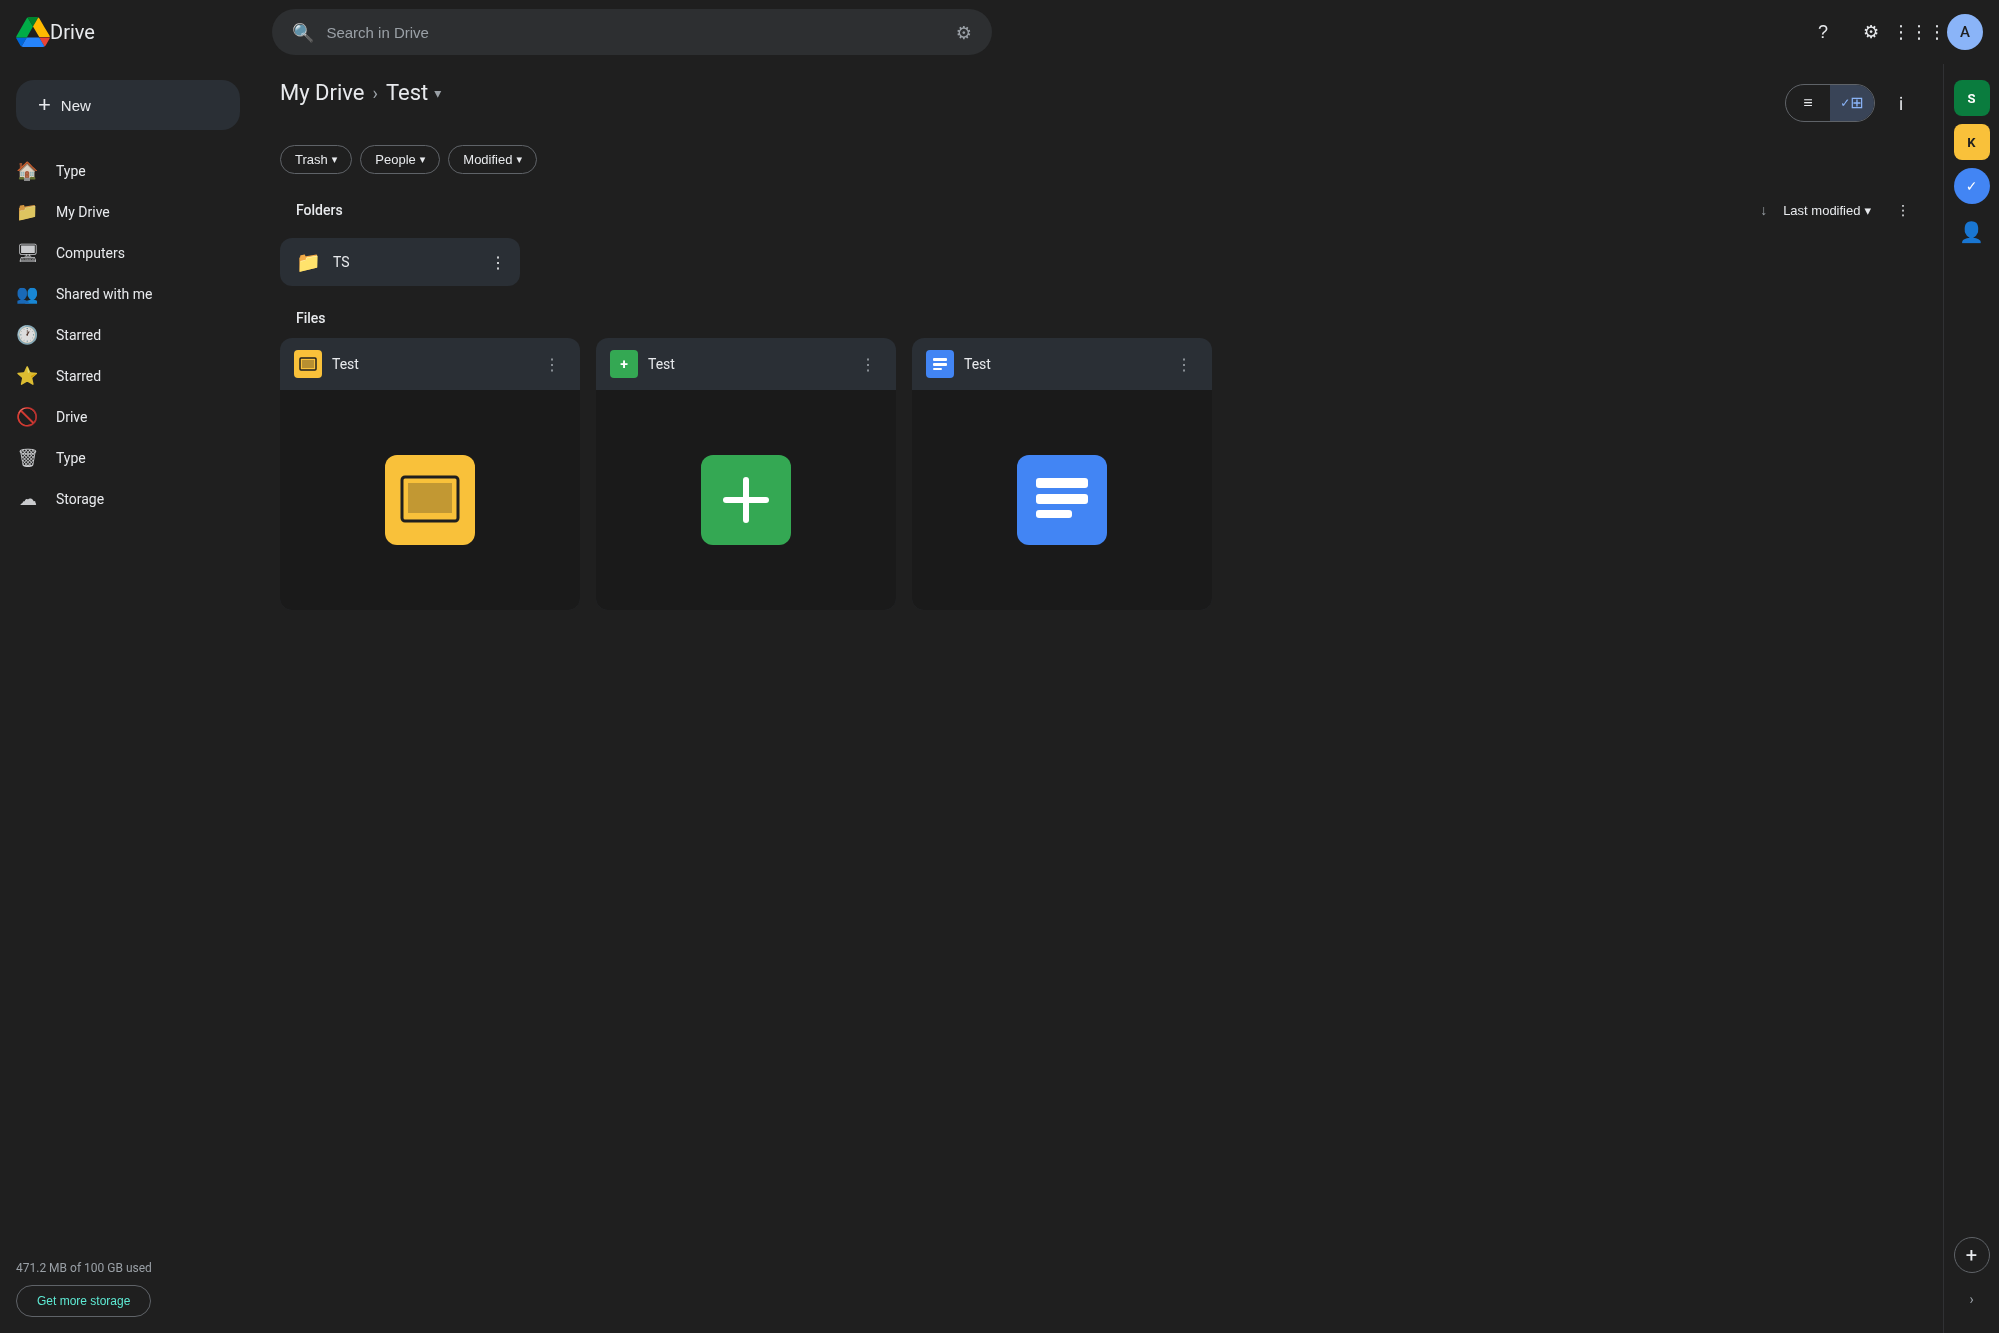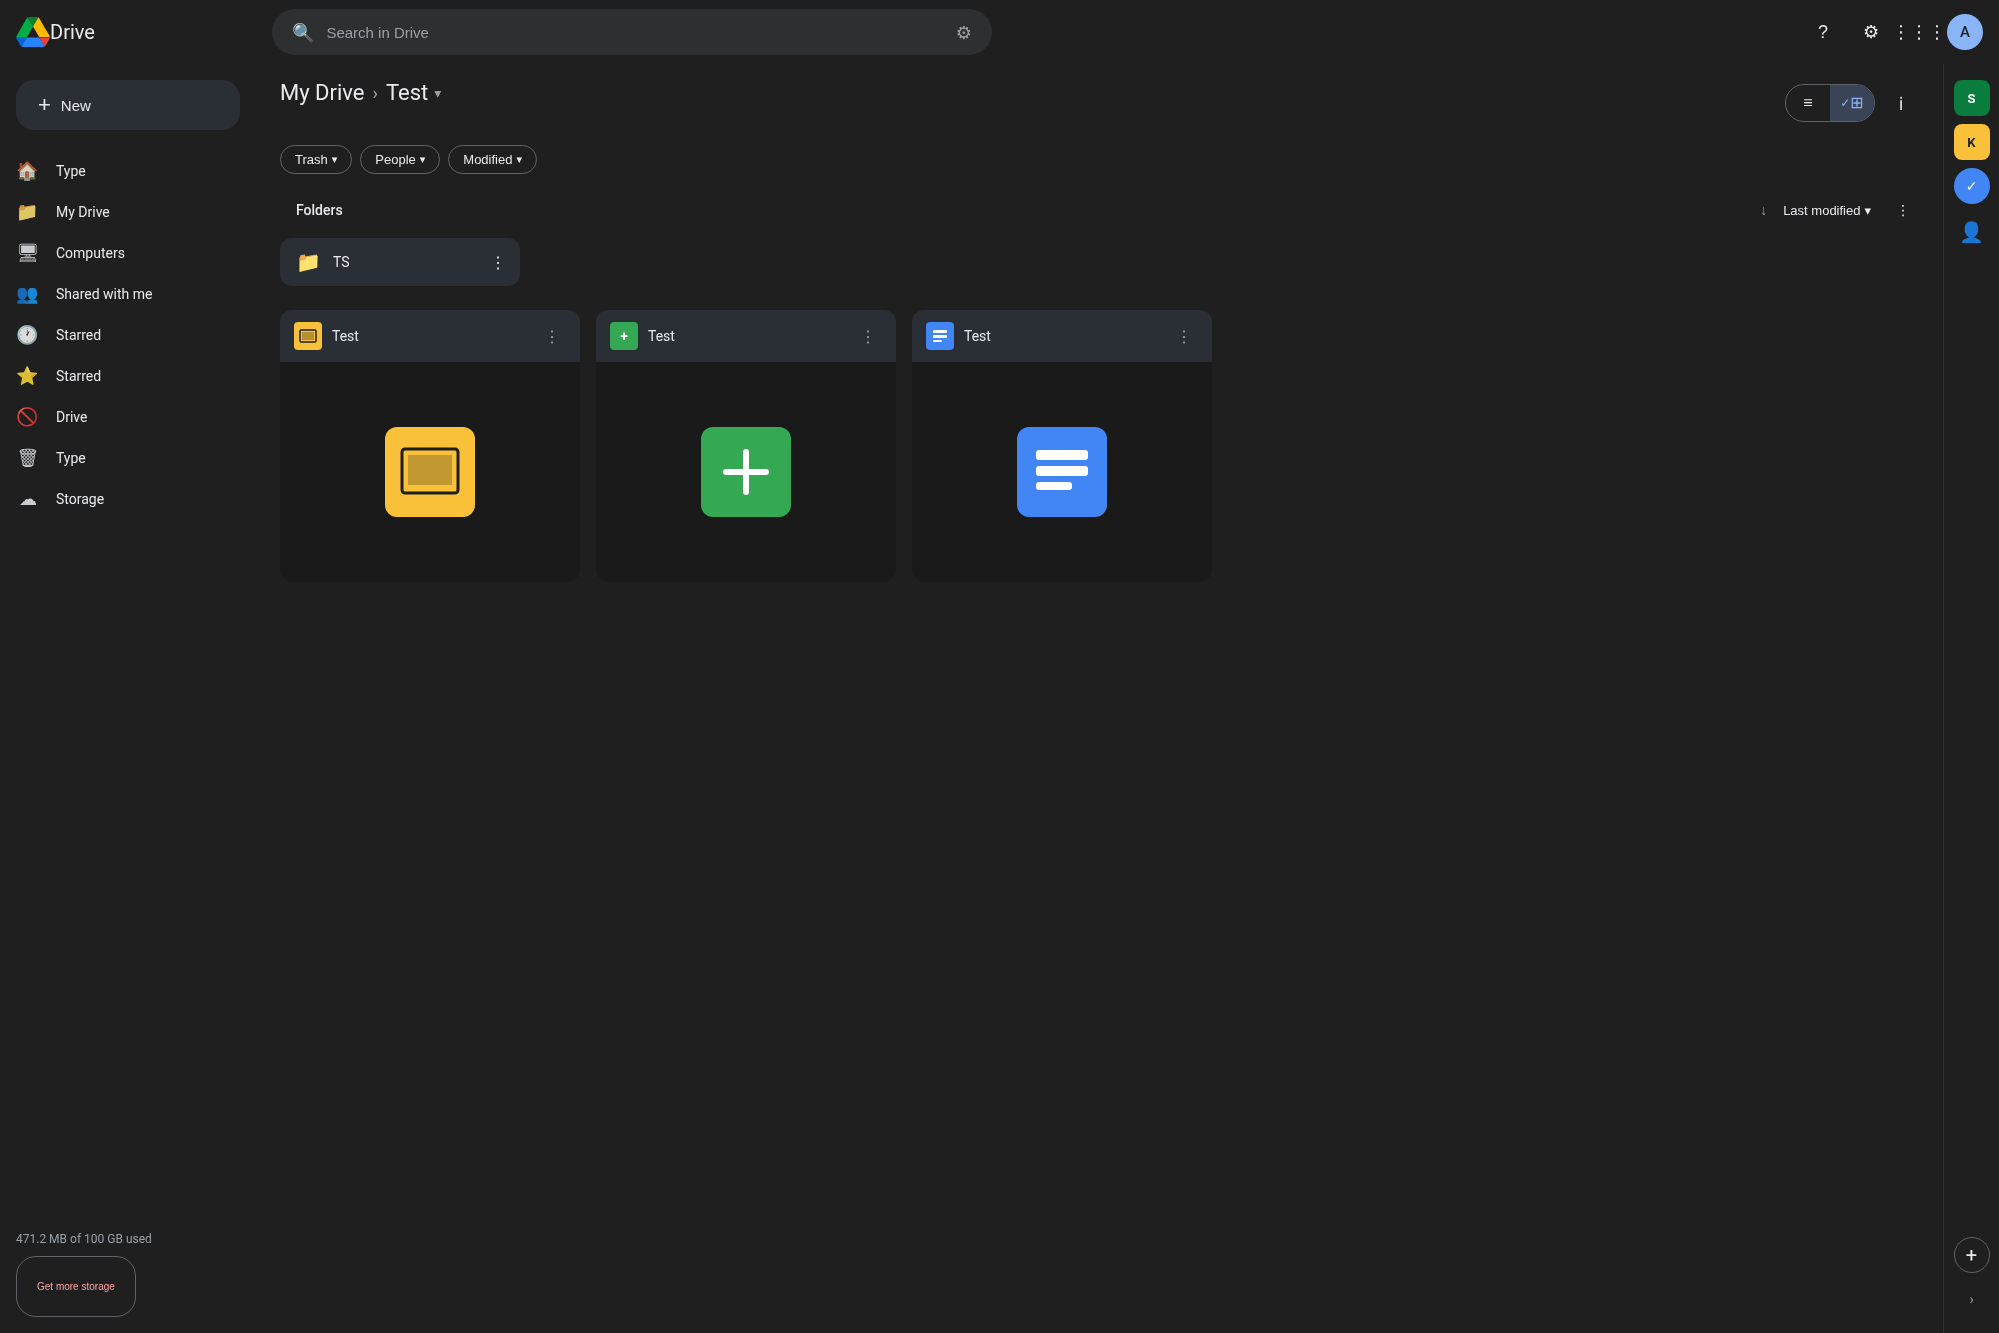--- a/index.html
+++ b/index.html
@@ -61,25 +61,25 @@
       padding: 16px;
     }
     .storage-text {
       font-size: 12px;
       color: #9aa0a6;
       margin-bottom: 10px;
     }
     .get-storage-btn {
       border: 1px solid #5f6368;
       background: transparent;
-      color: #fca5a5;
+      color: #5eead4;
       border-radius: 20px;
-      padding: 24px 20px;
-      cursor: pointer;
-      font-size: 10px;
+      padding: 8px 20px;
+      cursor: pointer;
+      font-size: 12px;
     }
 
     
     .header {
       position: fixed;
       top: 0;
       left: 0;
       right: 0;
       height: 64px;
       background: #1f1f1f;
@@ -619,20 +619,23 @@
       <div class="folder-grid">
         <div class="folder-card">
           <span class="folder-icon">📁</span>
           <span class="folder-name">TS</span>
           <div class="folder-more">⋮</div>
         </div>
       </div>
     </div>
 
     <div class="files-section" style="margin-top:24px;">
+      <div class="sort-bar">
+        <span class="section-title">Files</span>
+      </div>
       <div class="file-grid">
 
         <div class="file-card">
           <div class="file-header">
             <div class="file-type-icon slides">
               <svg width="18" height="14" viewBox="0 0 18 14" fill="none">
                 <rect x="1" y="1" width="16" height="12" rx="1" stroke="#1f1f1f" stroke-width="1.5" fill="none"></rect>
                 <rect x="3" y="3" width="12" height="8" fill="#1f1f1f" opacity="0.3"></rect>
               </svg>
             </div>

